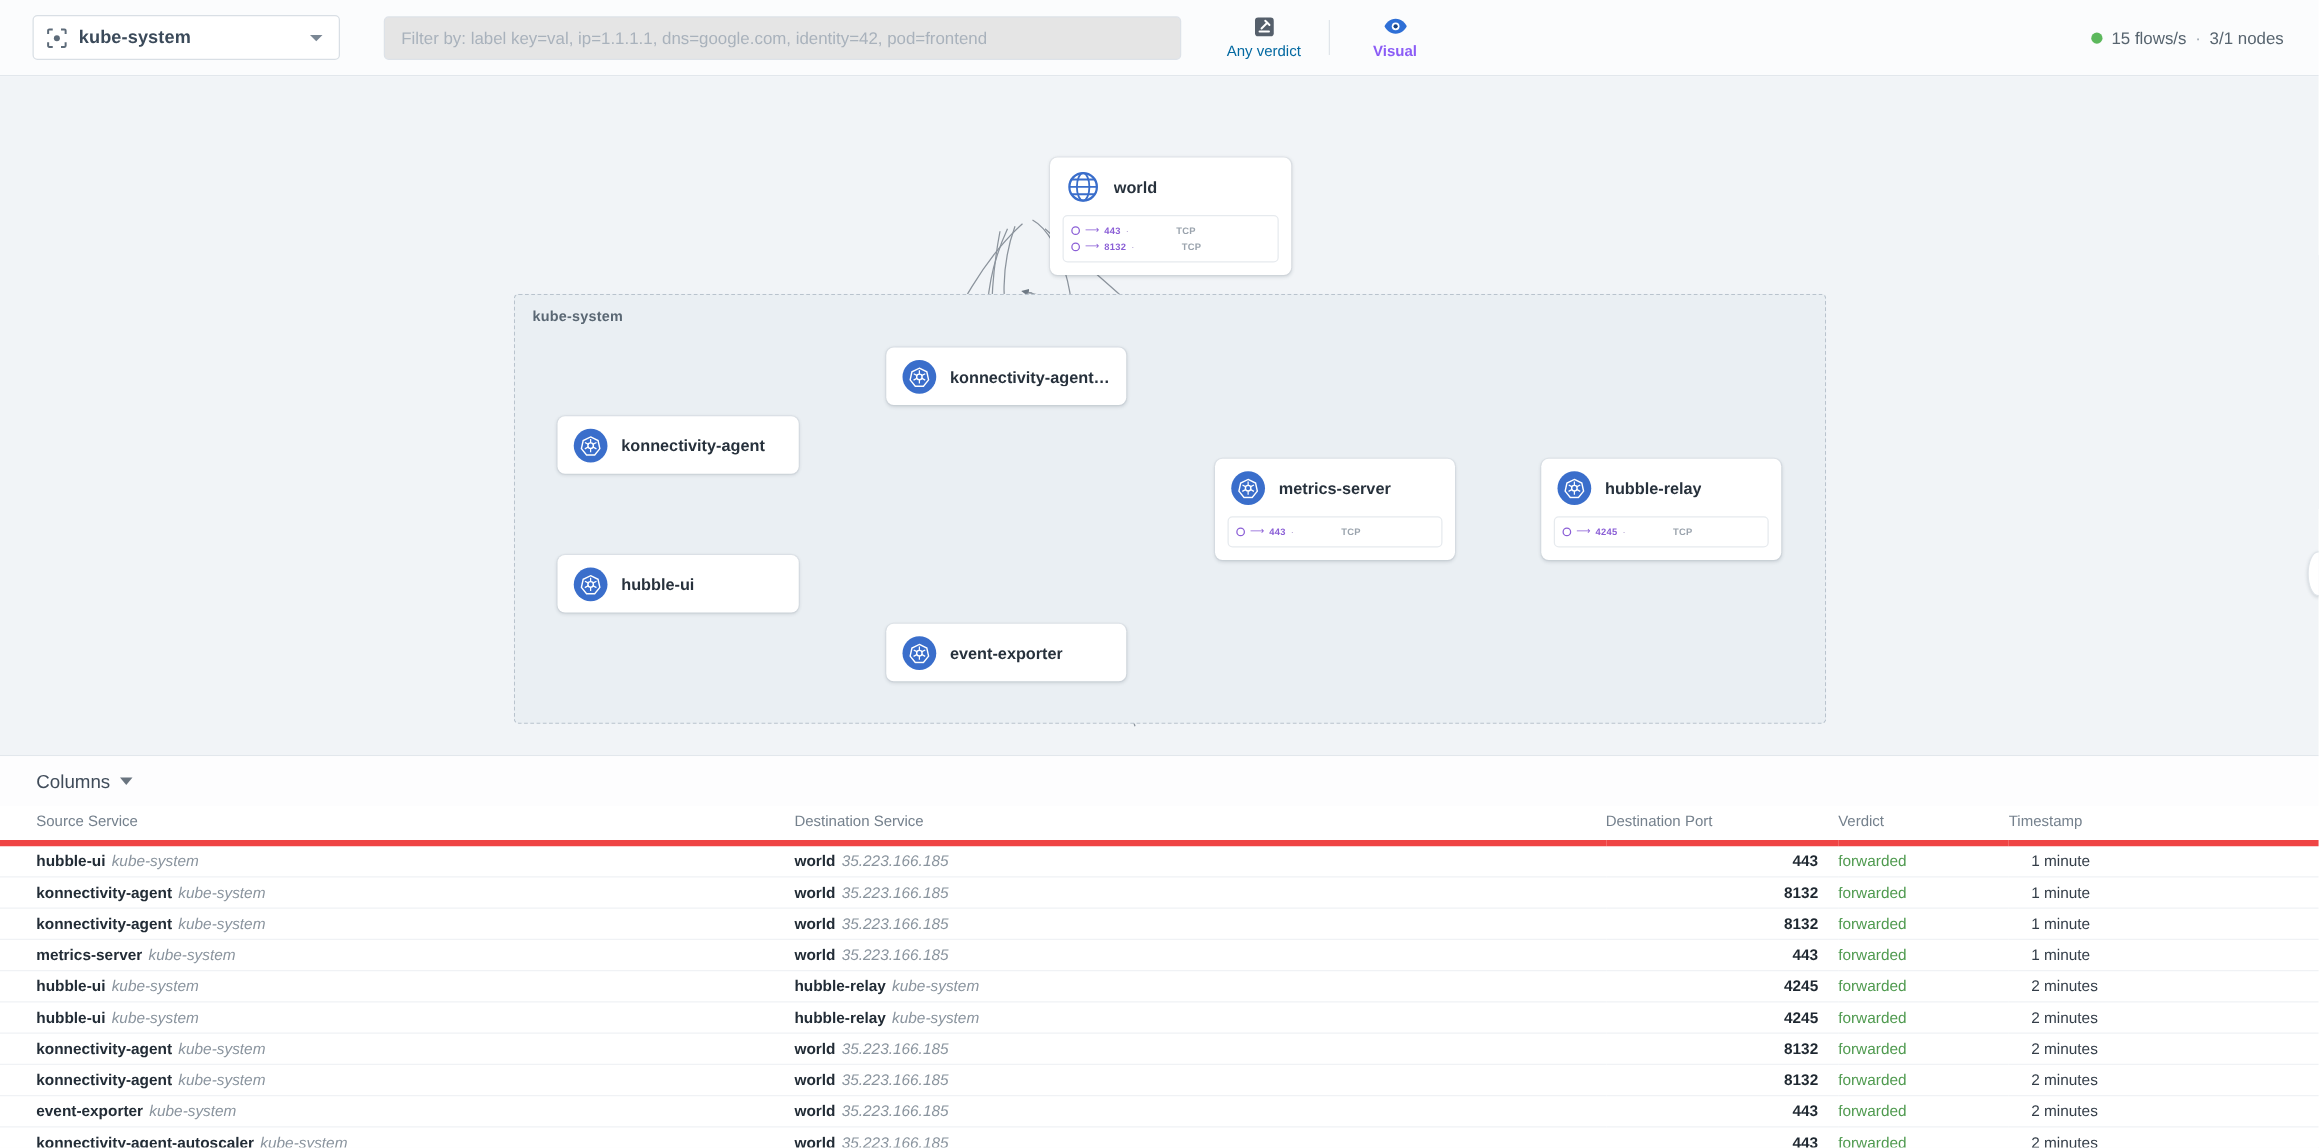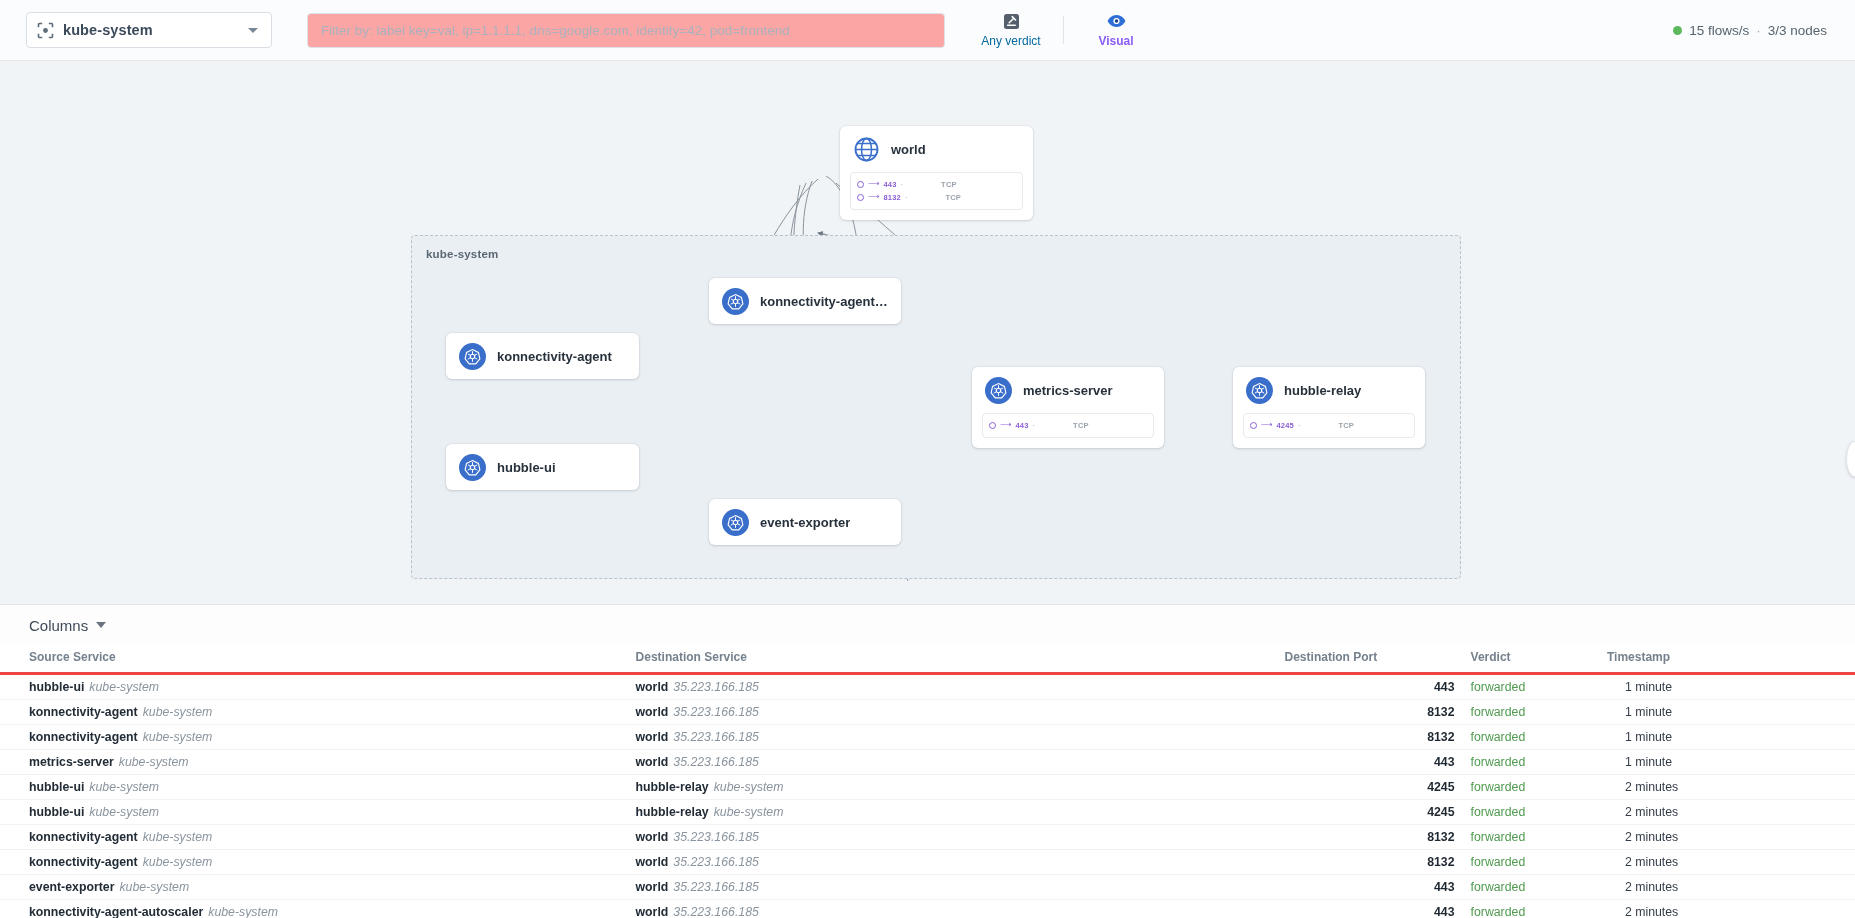--- a/index.html
+++ b/index.html
@@ -27,21 +27,21 @@
     cursor: pointer;
   }
   .ns-icon { width: 17px; height: 17px; position: relative; flex: 0 0 auto; margin-right: 9px; }
   .ns-icon svg { display:block; }
   .ns-label { font-size: 14.5px; font-weight: 600; color: #3b4a5a; letter-spacing: .1px; flex:1; }
   .caret { width: 0; height: 0; border-left: 5px solid transparent; border-right: 5px solid transparent;
            border-top: 5px solid #7a8794; margin-right: 3px; }
 
   .filter-wrap { margin-left: 35px; }
   .filter-input {
-    width: 638px; height: 35px; background: #fca5a5;
+    width: 638px; height: 35px; background: #e5e5e5;
     border: 1px solid #dde2e8; border-radius: 4px;
     padding: 0 13px; font-size: 13.5px; color: #43505f;
     font-family: "Liberation Sans", sans-serif;
     outline: none;
   }
   .filter-input::placeholder { color: #a9b2bc; }
 
   .tool-group { display: flex; align-items: center; margin-left: 24px; height: 61px; }
   .tool {
     display: flex; flex-direction: column; align-items: center; justify-content: center;
@@ -106,22 +106,22 @@
     background: #fff; border-top: 1px solid #e2e7ec;
   }
   .columns-bar { height: 40px; display: flex; align-items: center; padding-left: 29px; background:#fdfdfe; }
   .columns-btn { display: flex; align-items: center; gap: 8px; cursor: pointer; }
   .columns-lab { font-size: 15px; color: #3f4b59; }
   .chev { width: 0; height: 0; border-left: 5px solid transparent; border-right: 5px solid transparent;
           border-top: 6px solid #69747f; }
 
   table.flows { width: 1855px; border-collapse: collapse; table-layout: fixed; }
   table.flows th {
-    font-size: 12px; font-weight: 700; color: #75818d; text-align: left;
-    padding: 5px 0 8px 0; background: #fff; border-bottom: 3px solid #ef4444;
+    font-size: 12px; font-weight: 400; color: #75818d; text-align: left;
+    padding: 5px 0 8px 0; background: #fff; border-bottom: 5px solid #ef4444;
   }
   table.flows td {
     font-size: 12.3px; padding: 5px 0; border-bottom: 1px solid #f0f2f5; height: 21.5px;
   }
   .c-src { width: 615px; padding-left: 29px !important; }
   .c-dst { width: 628px; }
   .c-port { width: 180px; text-align: right; padding-right: 16px !important; margin-top: 16px; }
   .c-verdict { width: 132px; }
   .c-time { width: 240px; }
   th.c-port { text-align: right; padding-right: 16px; }
@@ -190,21 +190,21 @@
           </svg>
         </span>
         <span class="t-lab">Visual</span>
       </div>
     </div>
 
     <div class="status">
       <span class="dot-green"></span>
       <span class="status-txt">15 flows/s</span>
       <span class="status-sep">·</span>
-      <span class="status-txt">3/3 nodes</span>
+      <span class="status-txt">3/1 nodes</span>
     </div>
   </div>
 
   <div class="canvas">
 
     <svg class="edge-layer" width="1855" height="543" viewBox="0 0 1855 543">
       <defs>
         <marker id="ah" markerWidth="7" markerHeight="7" refX="5" refY="3" orient="auto">
           <path d="M0,0 L6,3 L0,6 z" fill="#6e7984"></path>
         </marker>

